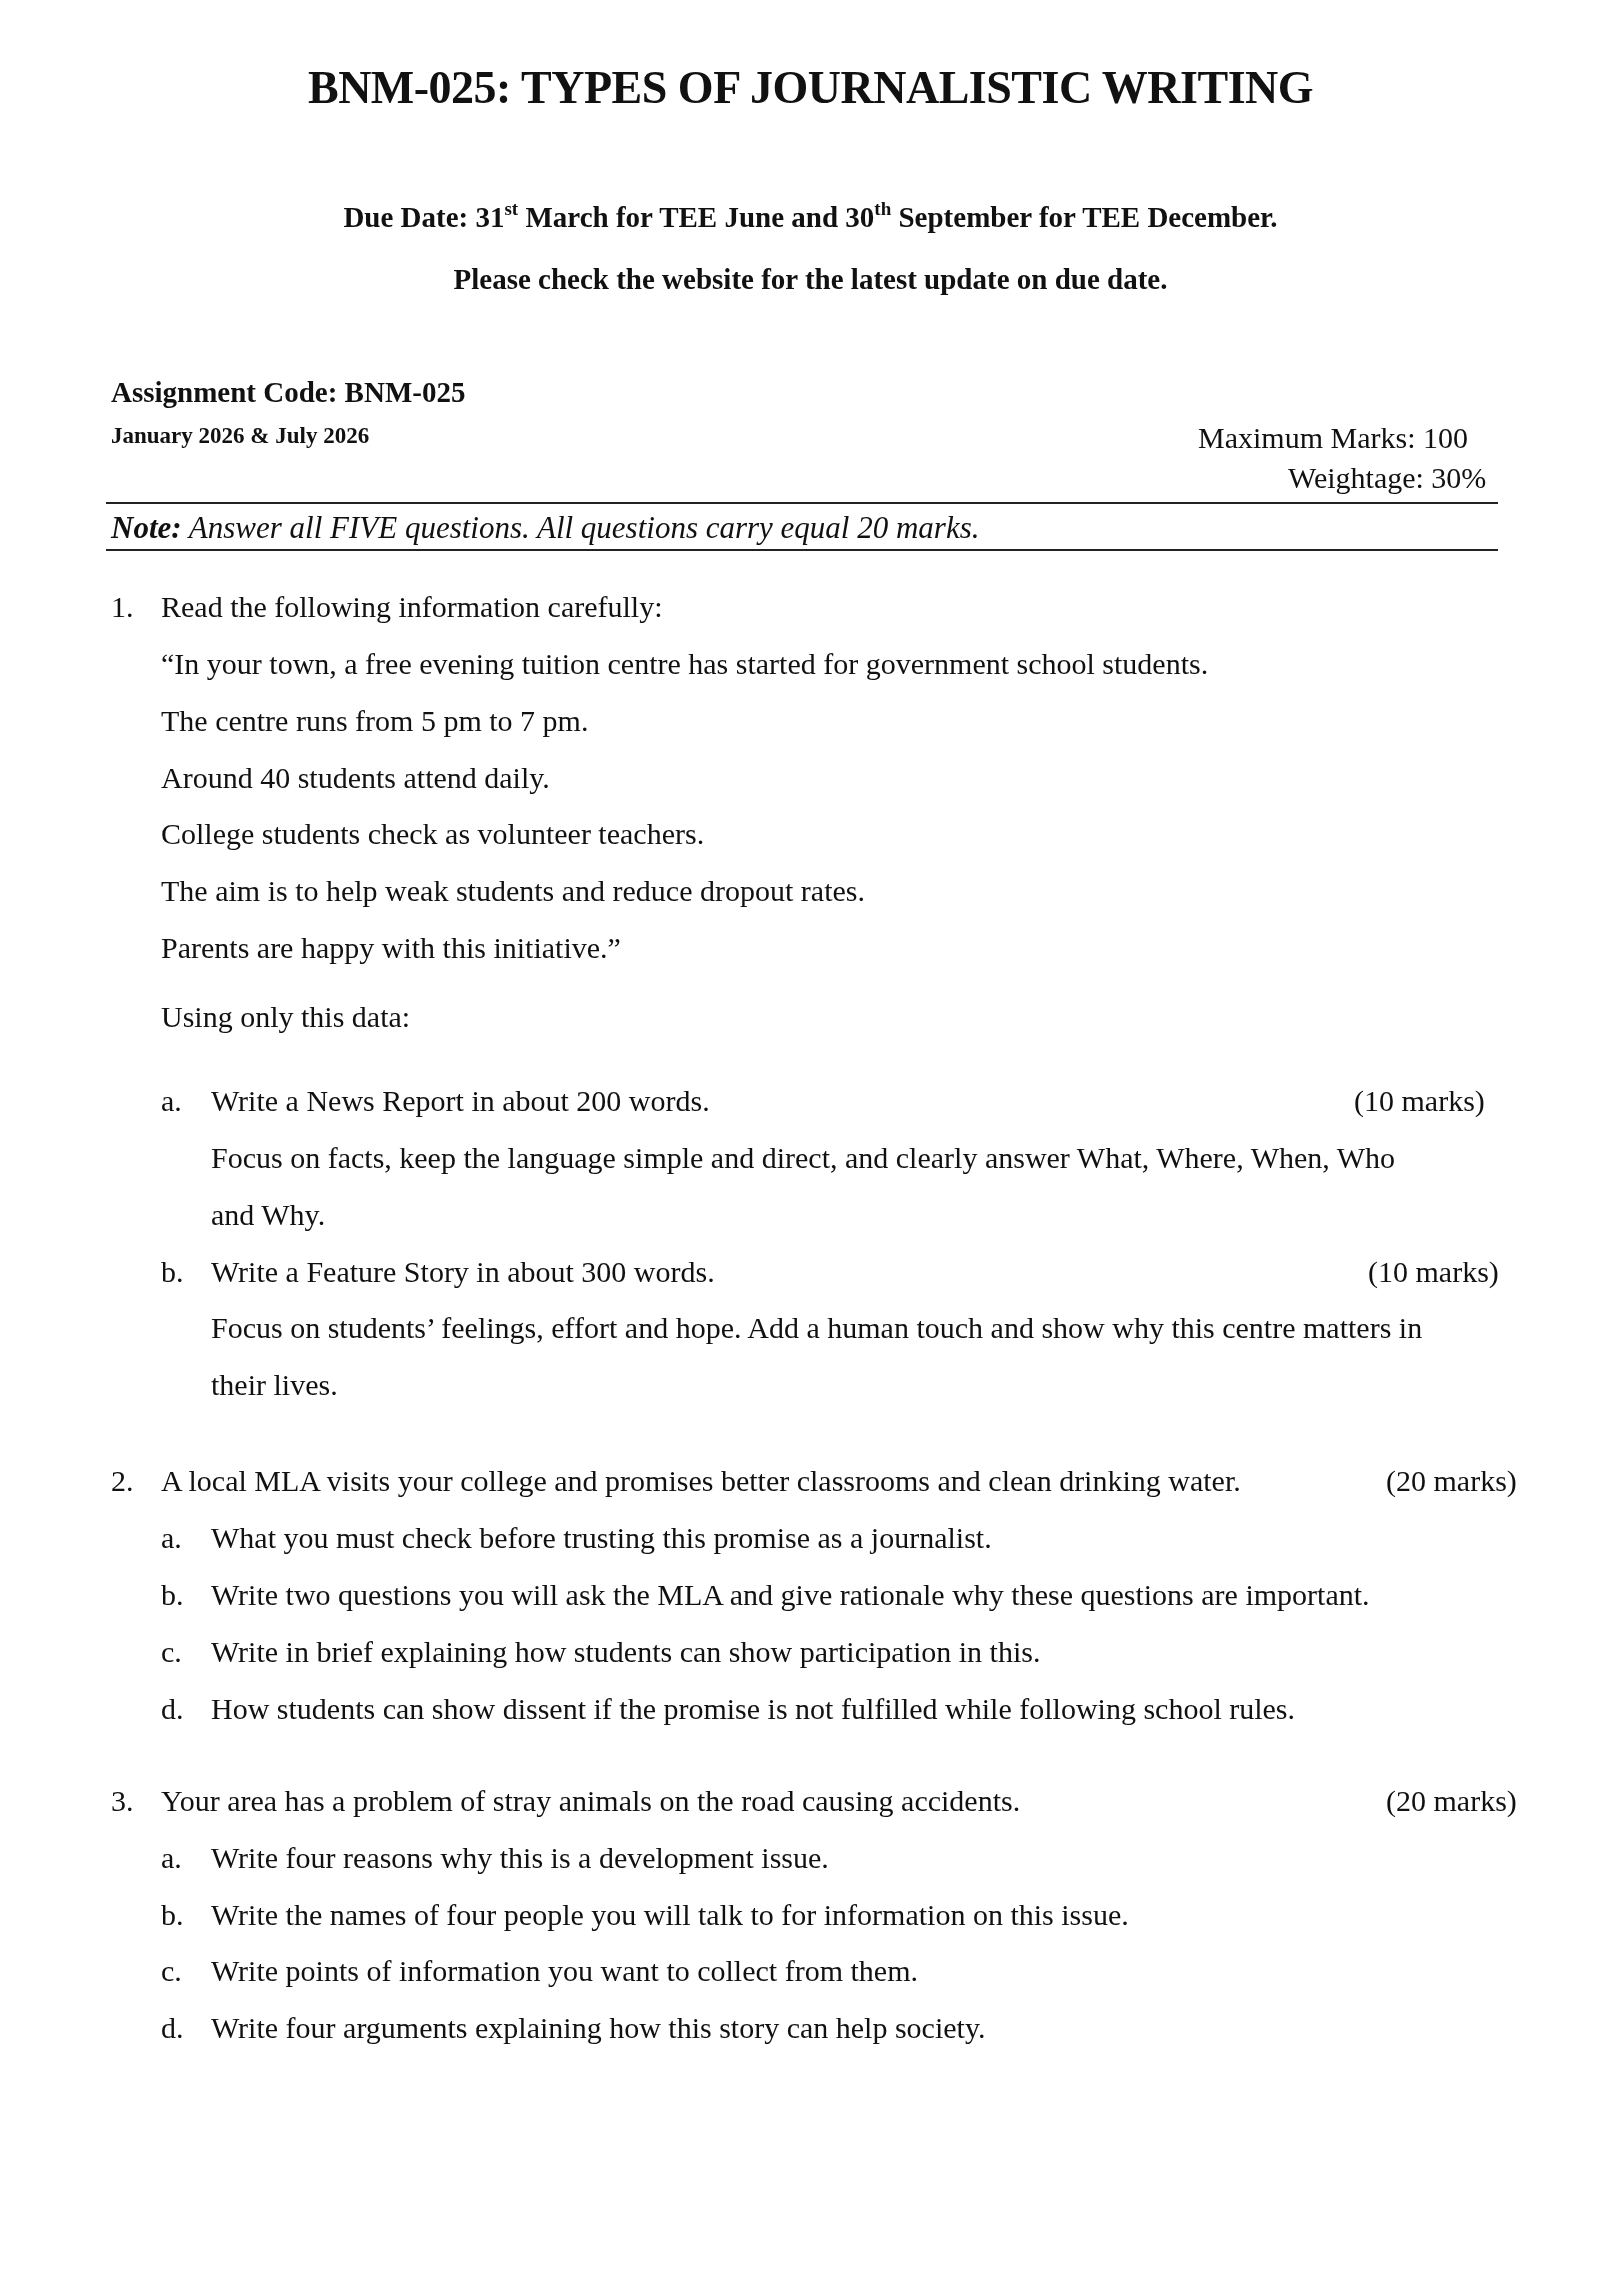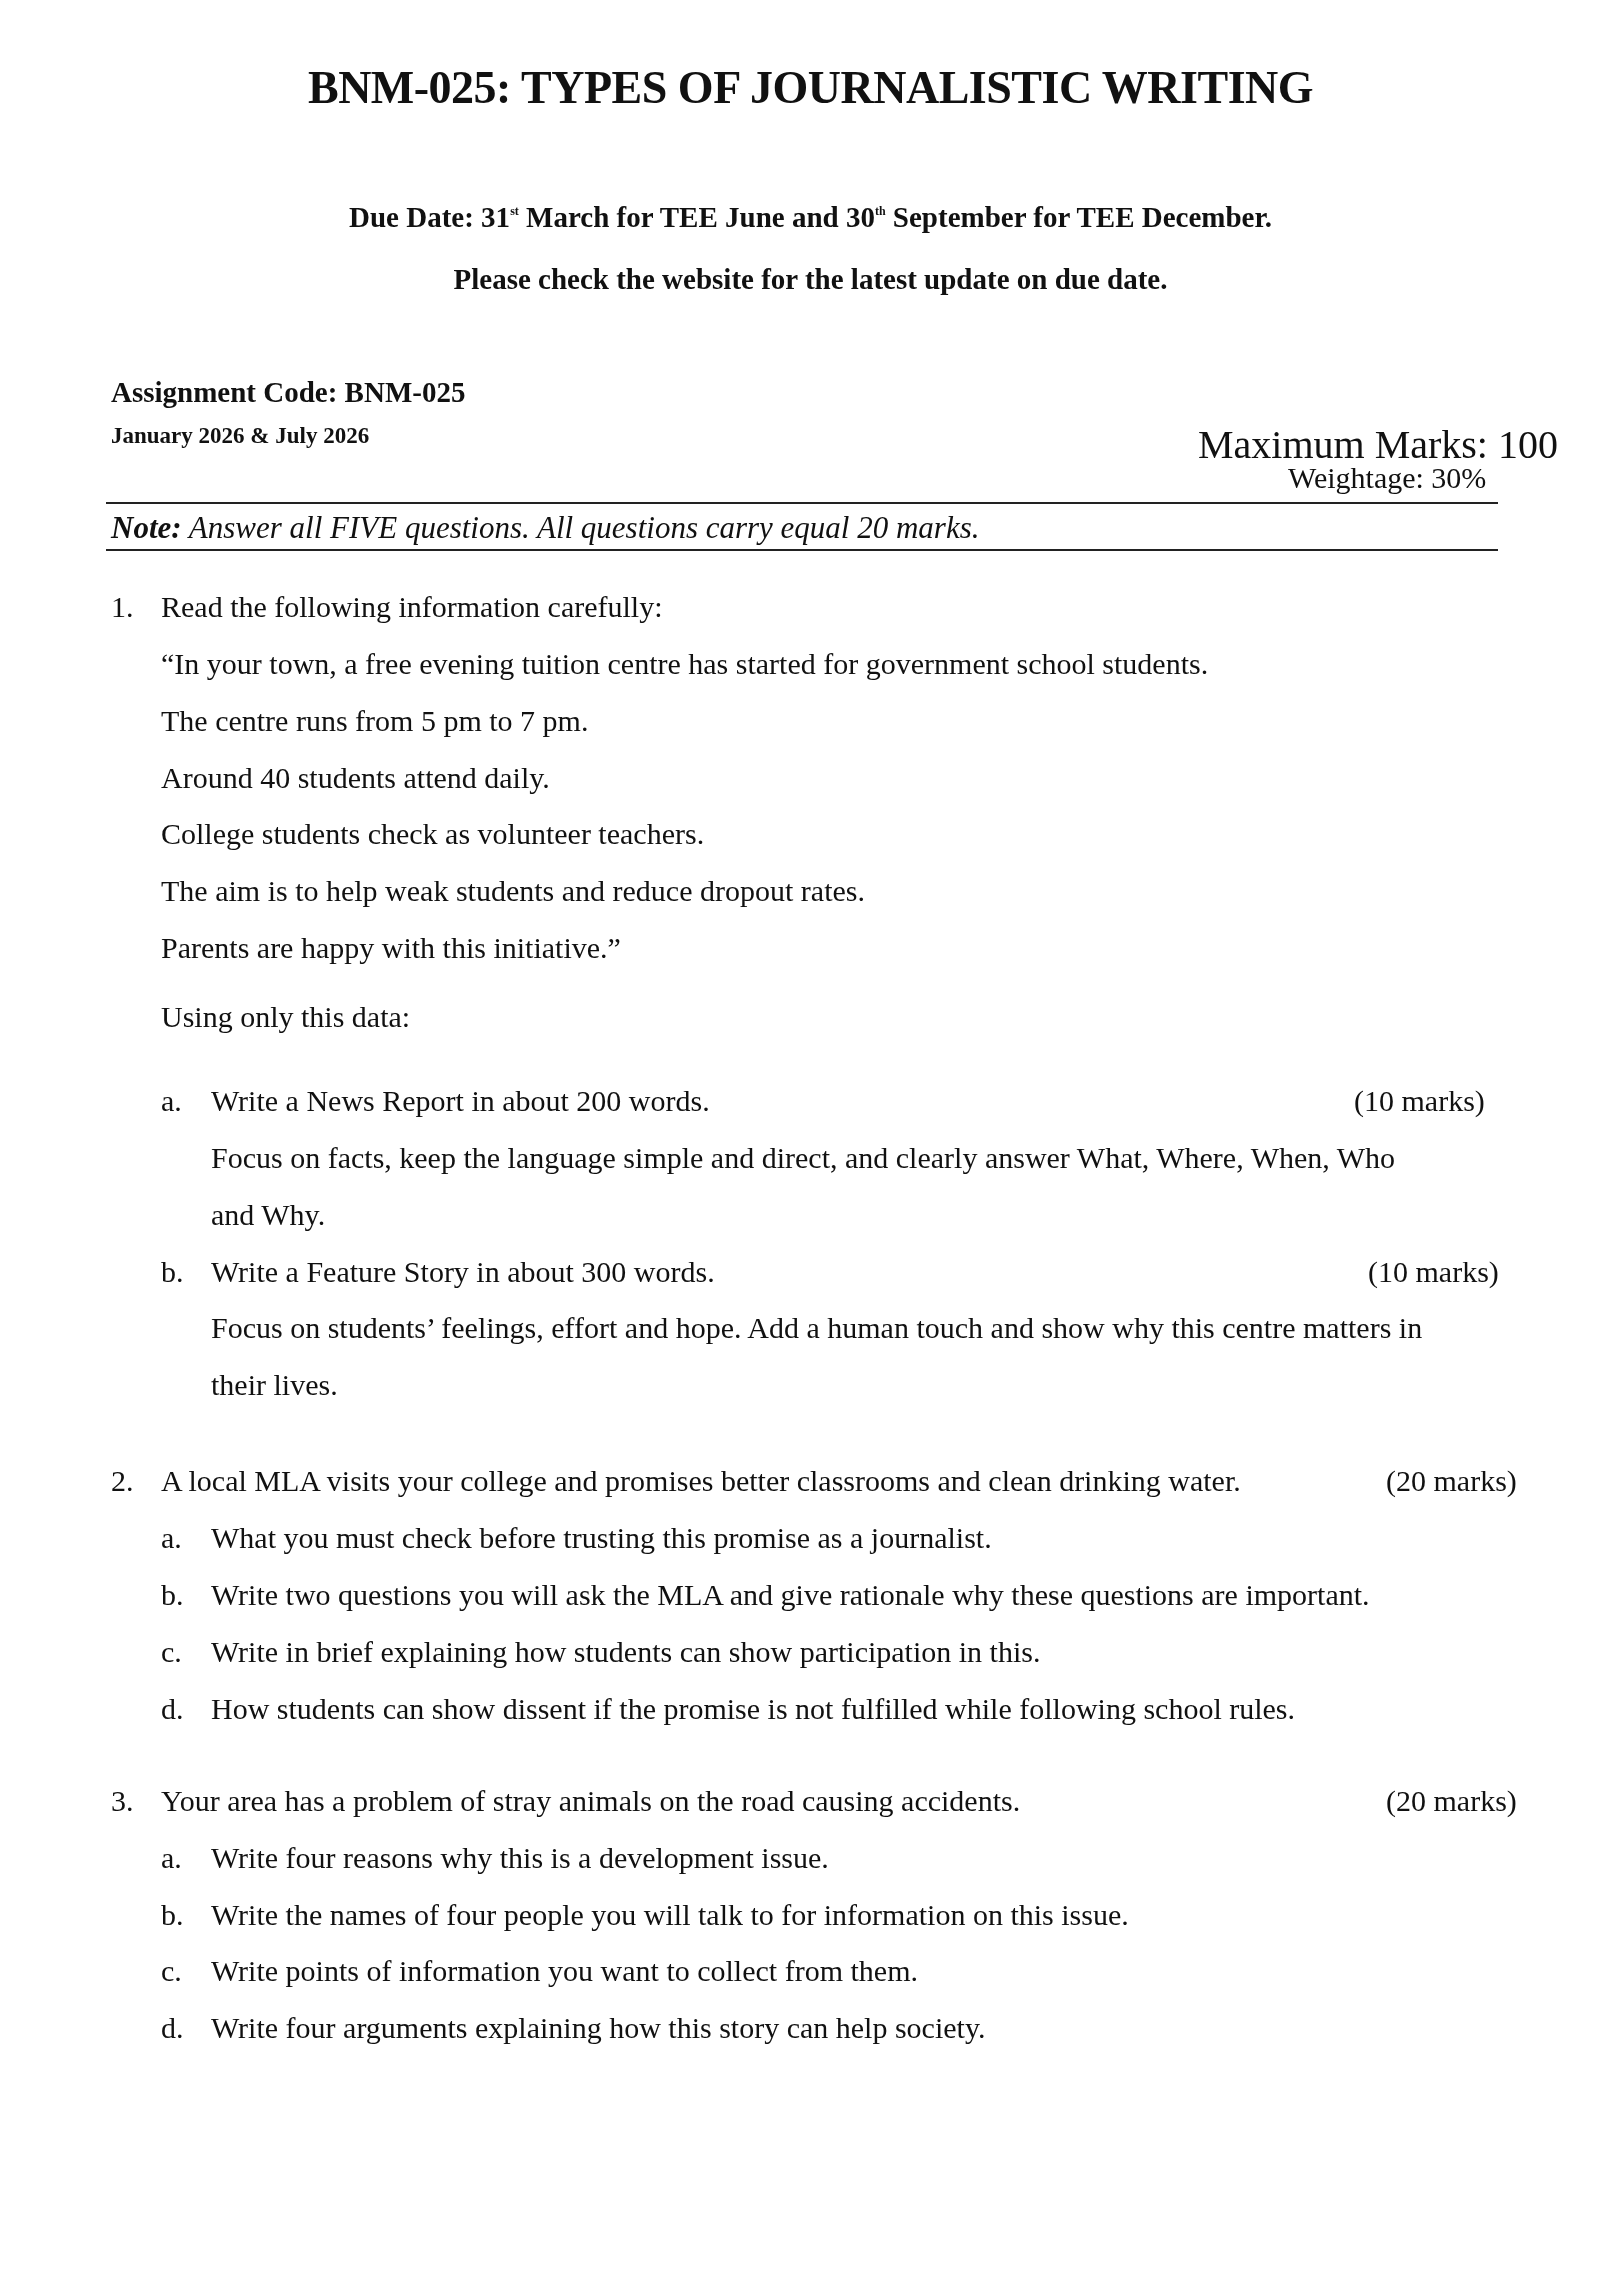--- a/index.html
+++ b/index.html
@@ -25,27 +25,27 @@
       position: absolute;
       left: 0;
       width: 1621px;
       text-align: center;
       font-weight: bold;
       white-space: nowrap;
     }
     .title { top: 61px; font-size: 46px; letter-spacing: -0.5px; }
     .subtitle { top: 135px; font-size: 33px; }
     .due { top: 201px; font-size: 29px; }
-    .due sup { font-size: 12px; vertical-align: 11.8px; line-height: 0; }
+    .due sup { font-size: 19px; vertical-align: 11.8px; line-height: 0; }
     .check { top: 263px; font-size: 29px; }
 
     .abs { position: absolute; white-space: nowrap; }
     .code { left: 111px; top: 376px; font-size: 29px; font-weight: bold; }
     .session { left: 111px; top: 423px; font-size: 23px; font-weight: bold; }
-    .maxmarks { left: 1198px; top: 421px; font-size: 40px; }
+    .maxmarks { left: 1198px; top: 421px; font-size: 30px; }
     .weight { left: 1288px; top: 461px; font-size: 30px; }
 
     .rule {
       position: absolute;
       left: 106px;
       width: 1392px;
       height: 0;
       border-top: 2px solid #222222;
     }
     .rule-top { top: 502px; }

